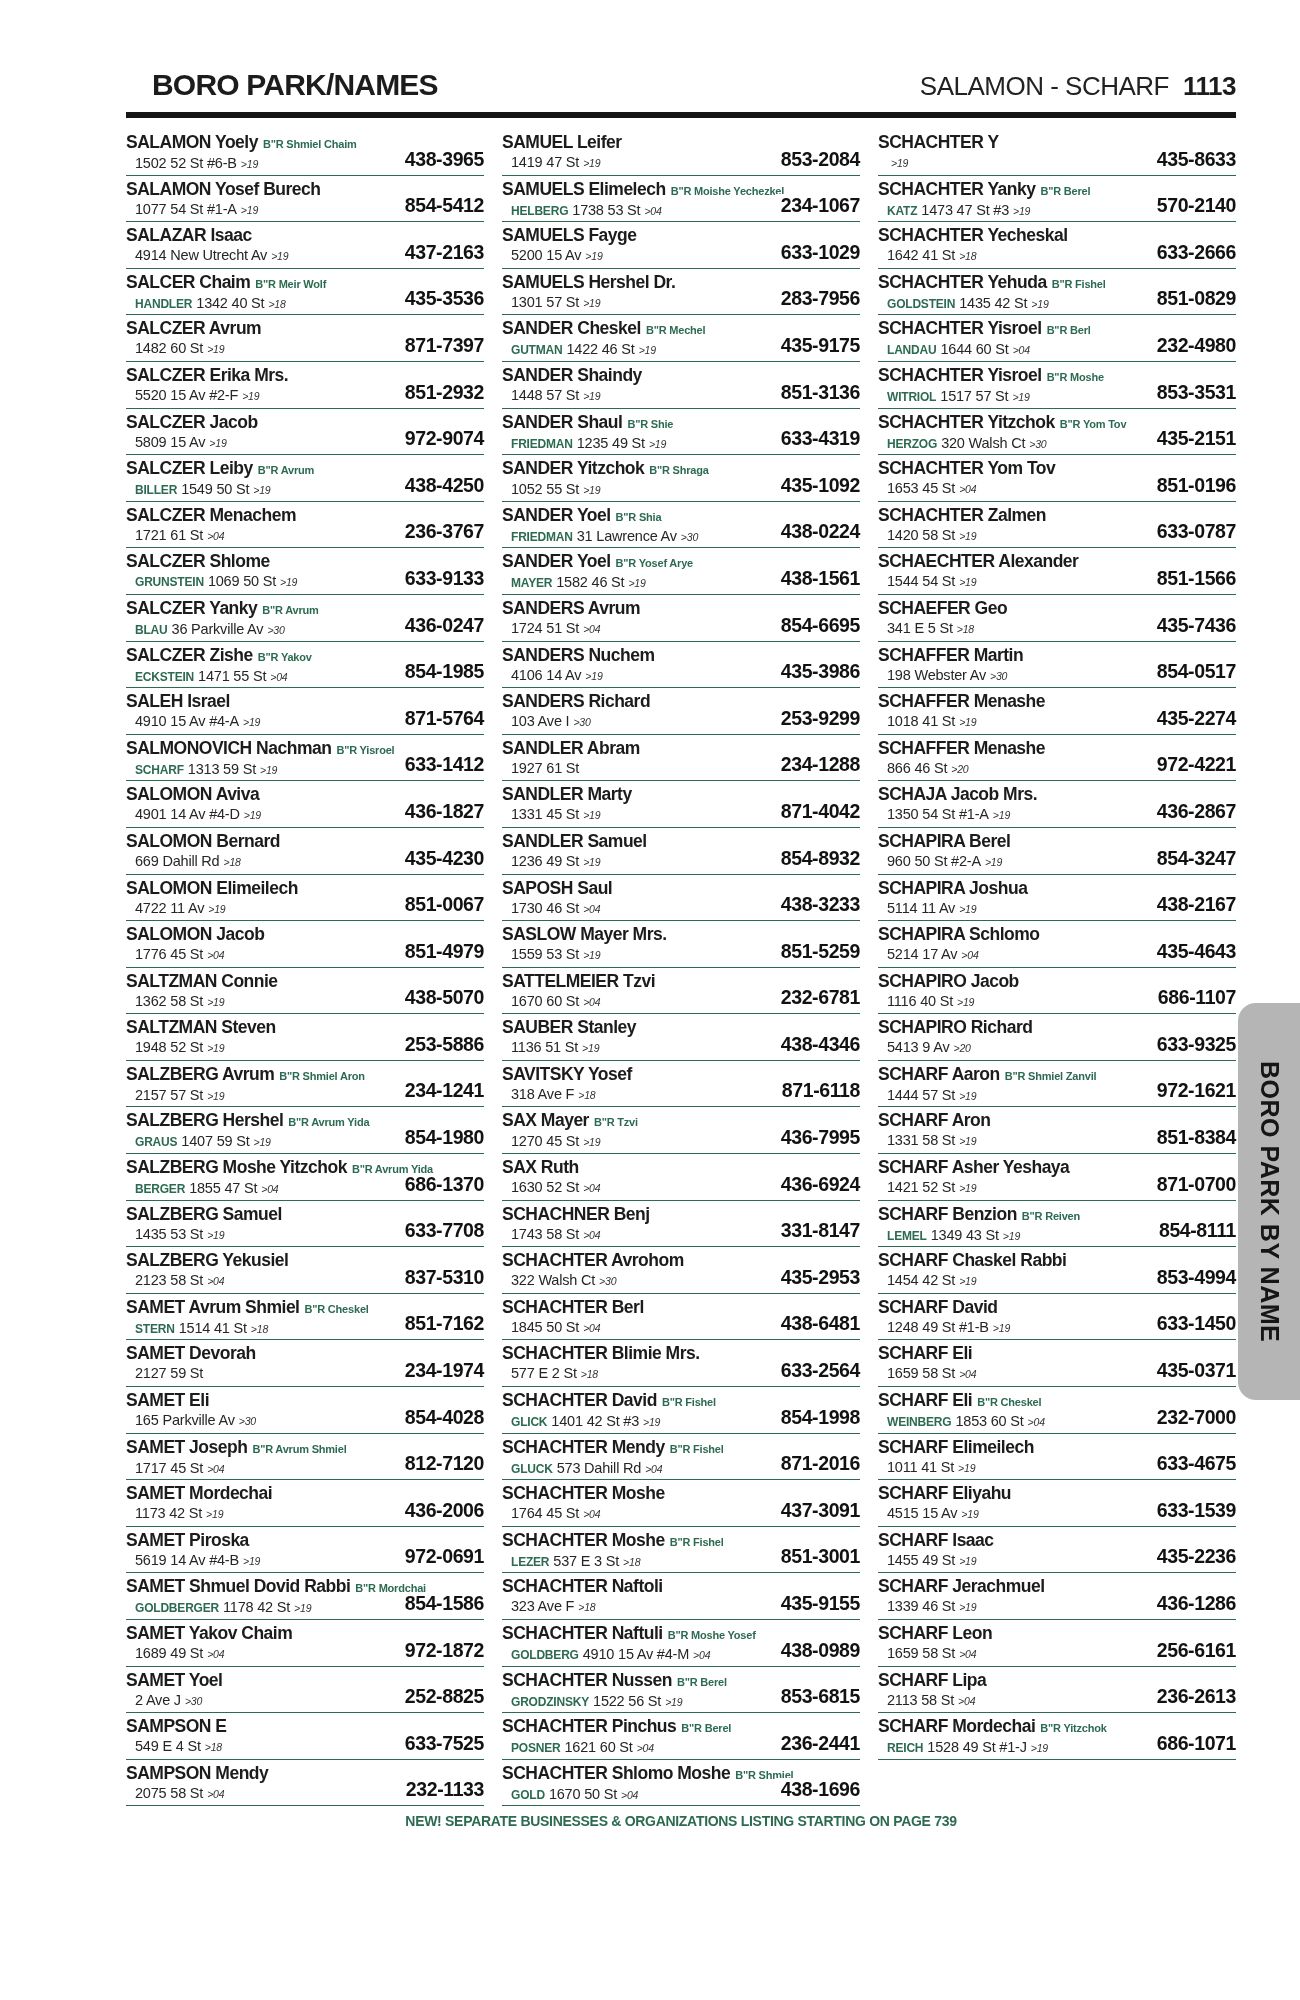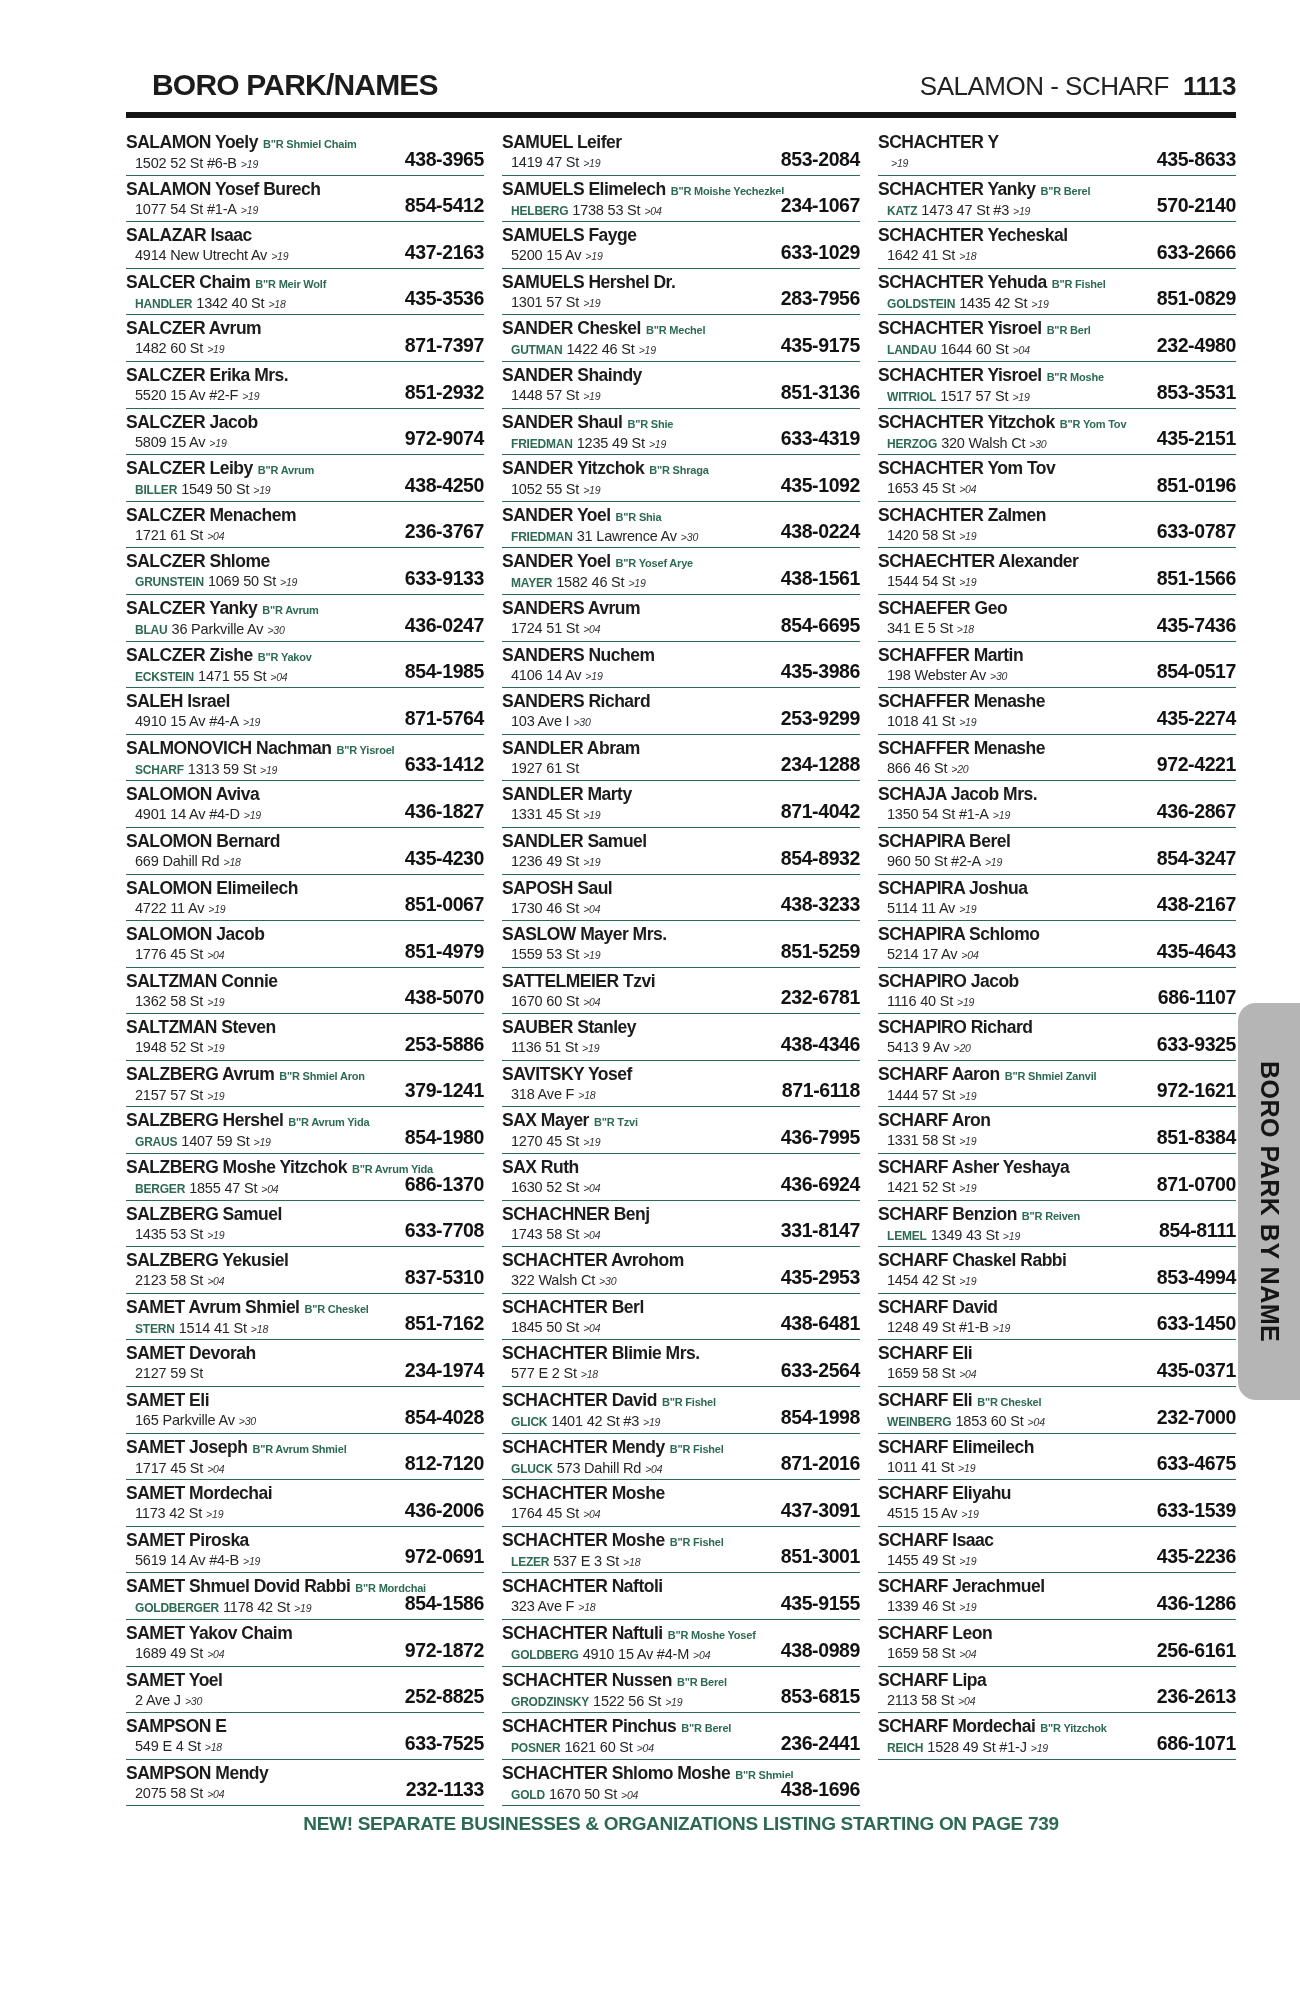--- a/index.html
+++ b/index.html
@@ -30,21 +30,21 @@
   .sfx{color:var(--green);font-size:11px;font-weight:bold;margin-left:5px;letter-spacing:-0.2px;}
   .line2{margin-left:9px;line-height:18px;font-size:14.5px;color:#262626;white-space:nowrap;letter-spacing:-0.2px;}
   .pfx{color:var(--green);font-weight:bold;font-size:12px;margin-right:4px;letter-spacing:-0.2px;text-align:right;}
   .zone{font-style:italic;font-size:10.5px;margin-left:4px;color:#333;}
   .phone{
     position:absolute;right:0;bottom:4px;
     font-weight:bold;font-size:19.5px;letter-spacing:-0.4px;color:#121212;background:#fff;padding-left:6px;
   }
   footer{
     margin-top:7px;text-align:center;color:var(--green);
-    font-weight:bold;font-size:19px;letter-spacing:-0.3px;
+    font-weight:bold;font-size:14px;letter-spacing:-0.3px;
   }
   .side-tab{
     position:absolute;right:0;top:1003px;width:62px;height:397px;
     background:#b5b5b5;border-radius:18px 0 0 18px;
     display:flex;align-items:center;justify-content:center;
   }
   .side-tab span{
     writing-mode:vertical-rl;
     font-weight:bold;font-size:25px;letter-spacing:0.5px;color:#161616;white-space:nowrap;
   }
@@ -263,21 +263,21 @@
     <div class="phone">253-5886</div>
   </div>
 
   <div class="entry">
     <div class="line1">
       <span class="nm">SALZBERG Avrum</span><span class="sfx">B"R Shmiel Aron</span>
     </div>
     <div class="line2">
       <span class="street">2157 57 St</span><span class="zone">&gt;19</span>
     </div>
-    <div class="phone">379-1241</div>
+    <div class="phone">234-1241</div>
   </div>
 
   <div class="entry">
     <div class="line1">
       <span class="nm">SALZBERG Hershel</span><span class="sfx">B"R Avrum Yida</span>
     </div>
     <div class="line2">
       <span class="pfx">GRAUS</span><span class="street">1407 59 St</span><span class="zone">&gt;19</span>
     </div>
     <div class="phone">854-1980</div>

